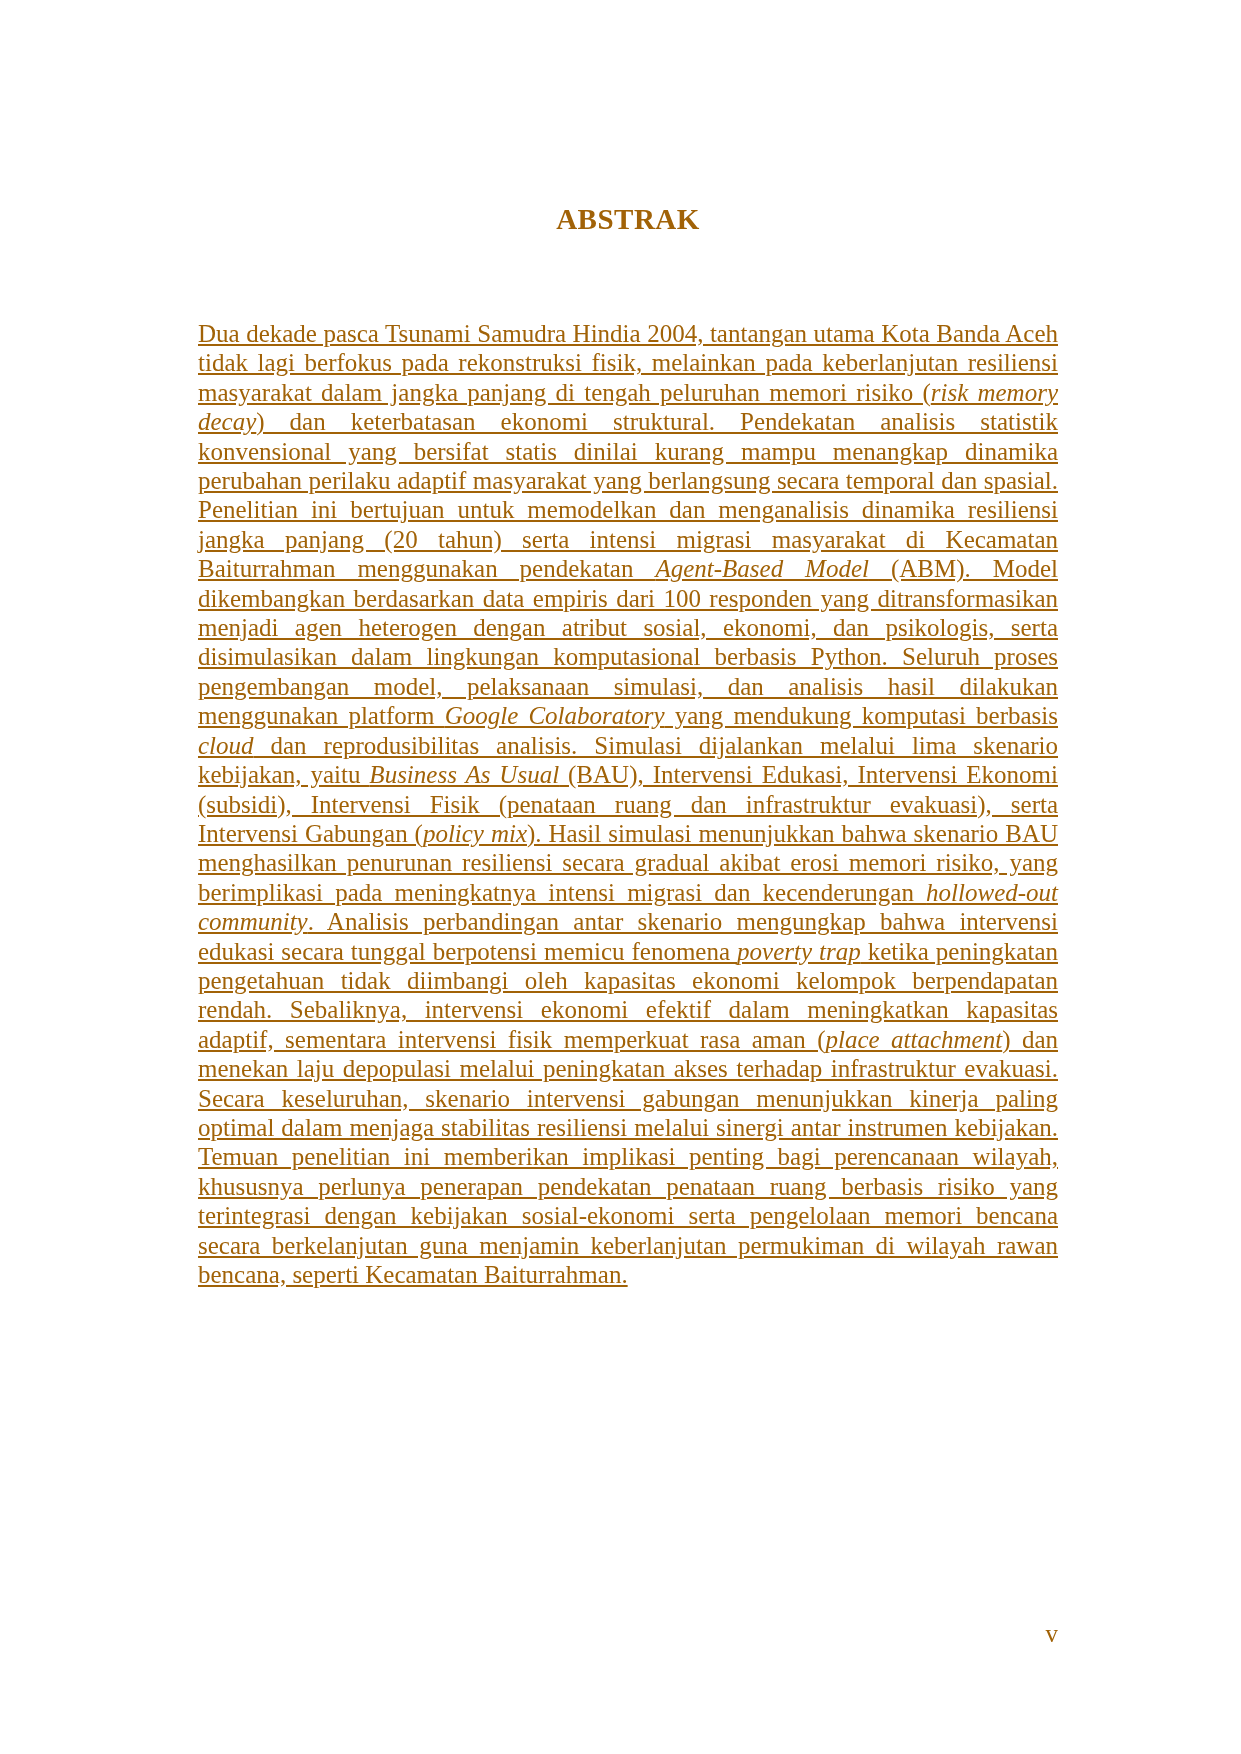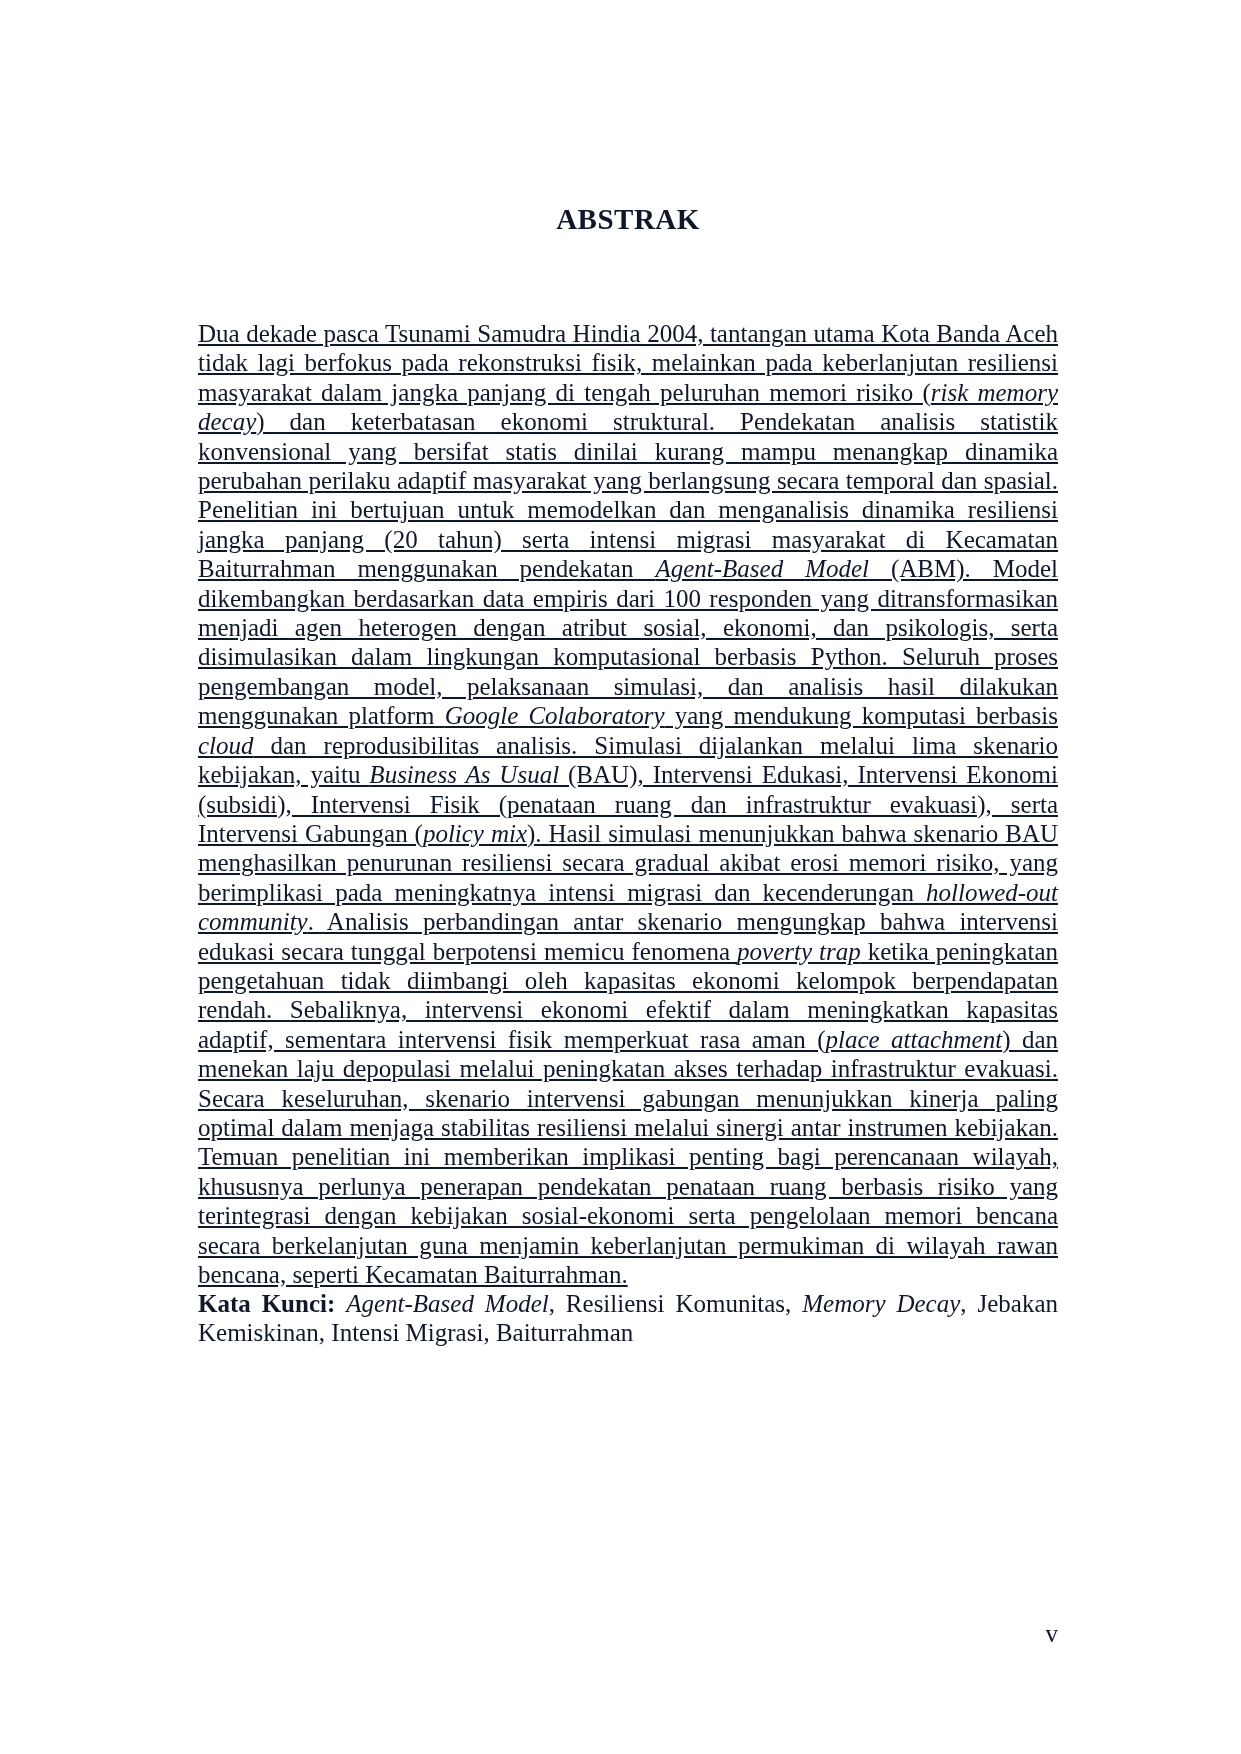--- a/index.html
+++ b/index.html
@@ -5,21 +5,21 @@
   html, body {
     margin: 0;
     padding: 0;
     background: #ffffff;
   }
   .page {
     position: relative;
     width: 1241px;
     height: 1754px;
     background: #ffffff;
-    color: #0f172a;
+    color: #a16207;
     font-family: "Liberation Serif", "DejaVu Serif", serif;
     overflow: hidden;
   }
   .title {
     position: absolute;
     top: 203px;
     left: 198px;
     width: 860px;
     margin: 0;
     text-align: center;
@@ -66,19 +66,16 @@
 </style>
 </head>
 <body>
 
 <div class="page">
 
   <h1 class="title">ABSTRAK</h1>
 
   <p class="abstract"><span class="seg-normal">Dua dekade pasca Tsunami Samudra Hindia 2004, tantangan utama Kota Banda Aceh tidak lagi berfokus pada rekonstruksi fisik, melainkan pada keberlanjutan resiliensi masyarakat dalam jangka panjang di tengah peluruhan memori risiko (</span><span class="seg-italic">risk memory decay</span><span class="seg-normal">) dan keterbatasan ekonomi struktural. Pendekatan analisis statistik konvensional yang bersifat statis dinilai kurang mampu menangkap dinamika perubahan perilaku adaptif masyarakat yang berlangsung secara temporal dan spasial. Penelitian ini bertujuan untuk memodelkan dan menganalisis dinamika resiliensi jangka panjang (20 tahun) serta intensi migrasi masyarakat di Kecamatan Baiturrahman menggunakan pendekatan </span><span class="seg-italic">Agent-Based Model</span><span class="seg-normal"> (ABM). Model dikembangkan berdasarkan data empiris dari 100 responden yang ditransformasikan menjadi agen heterogen dengan atribut sosial, ekonomi, dan psikologis, serta disimulasikan dalam lingkungan komputasional berbasis Python. Seluruh proses pengembangan model, pelaksanaan simulasi, dan analisis hasil dilakukan menggunakan platform </span><span class="seg-italic">Google Colaboratory</span><span class="seg-normal"> yang mendukung komputasi berbasis </span><span class="seg-italic">cloud</span><span class="seg-normal"> dan reprodusibilitas analisis. Simulasi dijalankan melalui lima skenario kebijakan, yaitu </span><span class="seg-italic">Business As Usual</span><span class="seg-normal"> (BAU), Intervensi Edukasi, Intervensi Ekonomi (subsidi), Intervensi Fisik (penataan ruang dan infrastruktur evakuasi), serta Intervensi Gabungan (</span><span class="seg-italic">policy mix</span><span class="seg-normal">). Hasil simulasi menunjukkan bahwa skenario BAU menghasilkan penurunan resiliensi secara gradual akibat erosi memori risiko, yang berimplikasi pada meningkatnya intensi migrasi dan kecenderungan </span><span class="seg-italic">hollowed-out community</span><span class="seg-normal">. Analisis perbandingan antar skenario mengungkap bahwa intervensi edukasi secara tunggal berpotensi memicu fenomena </span><span class="seg-italic">poverty trap</span><span class="seg-normal"> ketika peningkatan pengetahuan tidak diimbangi oleh kapasitas ekonomi kelompok berpendapatan rendah. Sebaliknya, intervensi ekonomi efektif dalam meningkatkan kapasitas adaptif, sementara intervensi fisik memperkuat rasa aman (</span><span class="seg-italic">place attachment</span><span class="seg-normal">) dan menekan laju depopulasi melalui peningkatan akses terhadap infrastruktur evakuasi. Secara keseluruhan, skenario intervensi gabungan menunjukkan kinerja paling optimal dalam menjaga stabilitas resiliensi melalui sinergi antar instrumen kebijakan. Temuan penelitian ini memberikan implikasi penting bagi perencanaan wilayah, khususnya perlunya penerapan pendekatan penataan ruang berbasis risiko yang terintegrasi dengan kebijakan sosial-ekonomi serta pengelolaan memori bencana secara berkelanjutan guna menjamin keberlanjutan permukiman di wilayah rawan bencana, seperti Kecamatan Baiturrahman.</span></p>
 
-  <p class="keywords">
-    <span class="kw-label">Kata Kunci: </span><span><span class="seg-italic">Agent-Based Model</span><span class="seg-normal">, Resiliensi Komunitas, </span><span class="seg-italic">Memory Decay</span><span class="seg-normal">, Jebakan Kemiskinan, Intensi Migrasi, Baiturrahman</span></span>
-  </p>
 
   <div class="page-number">v</div>
 
 </div>
 
 </body></html>

